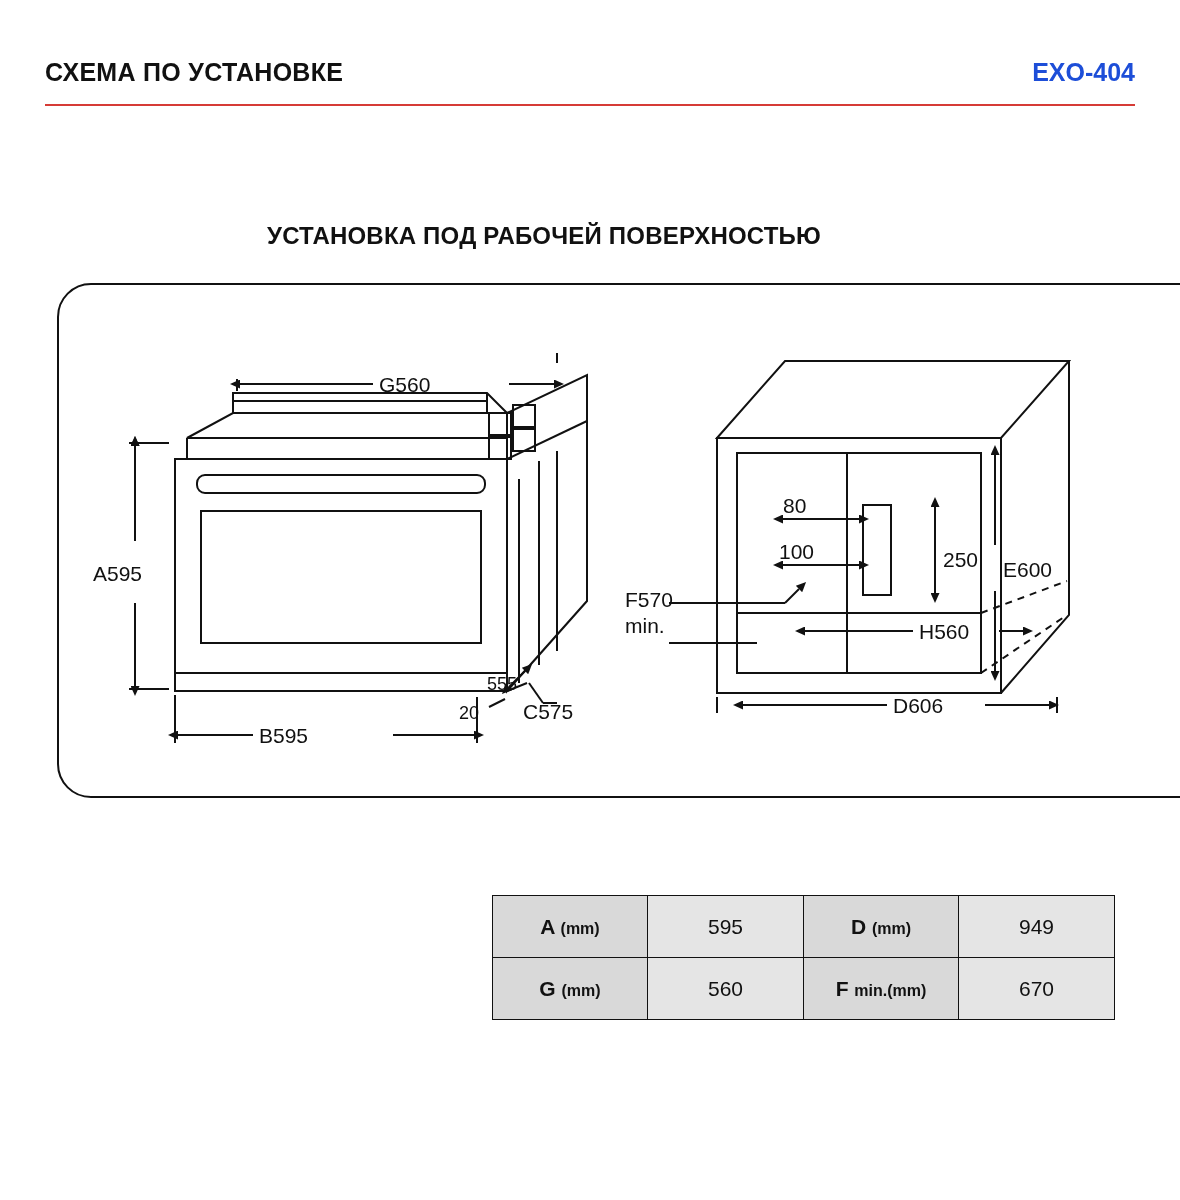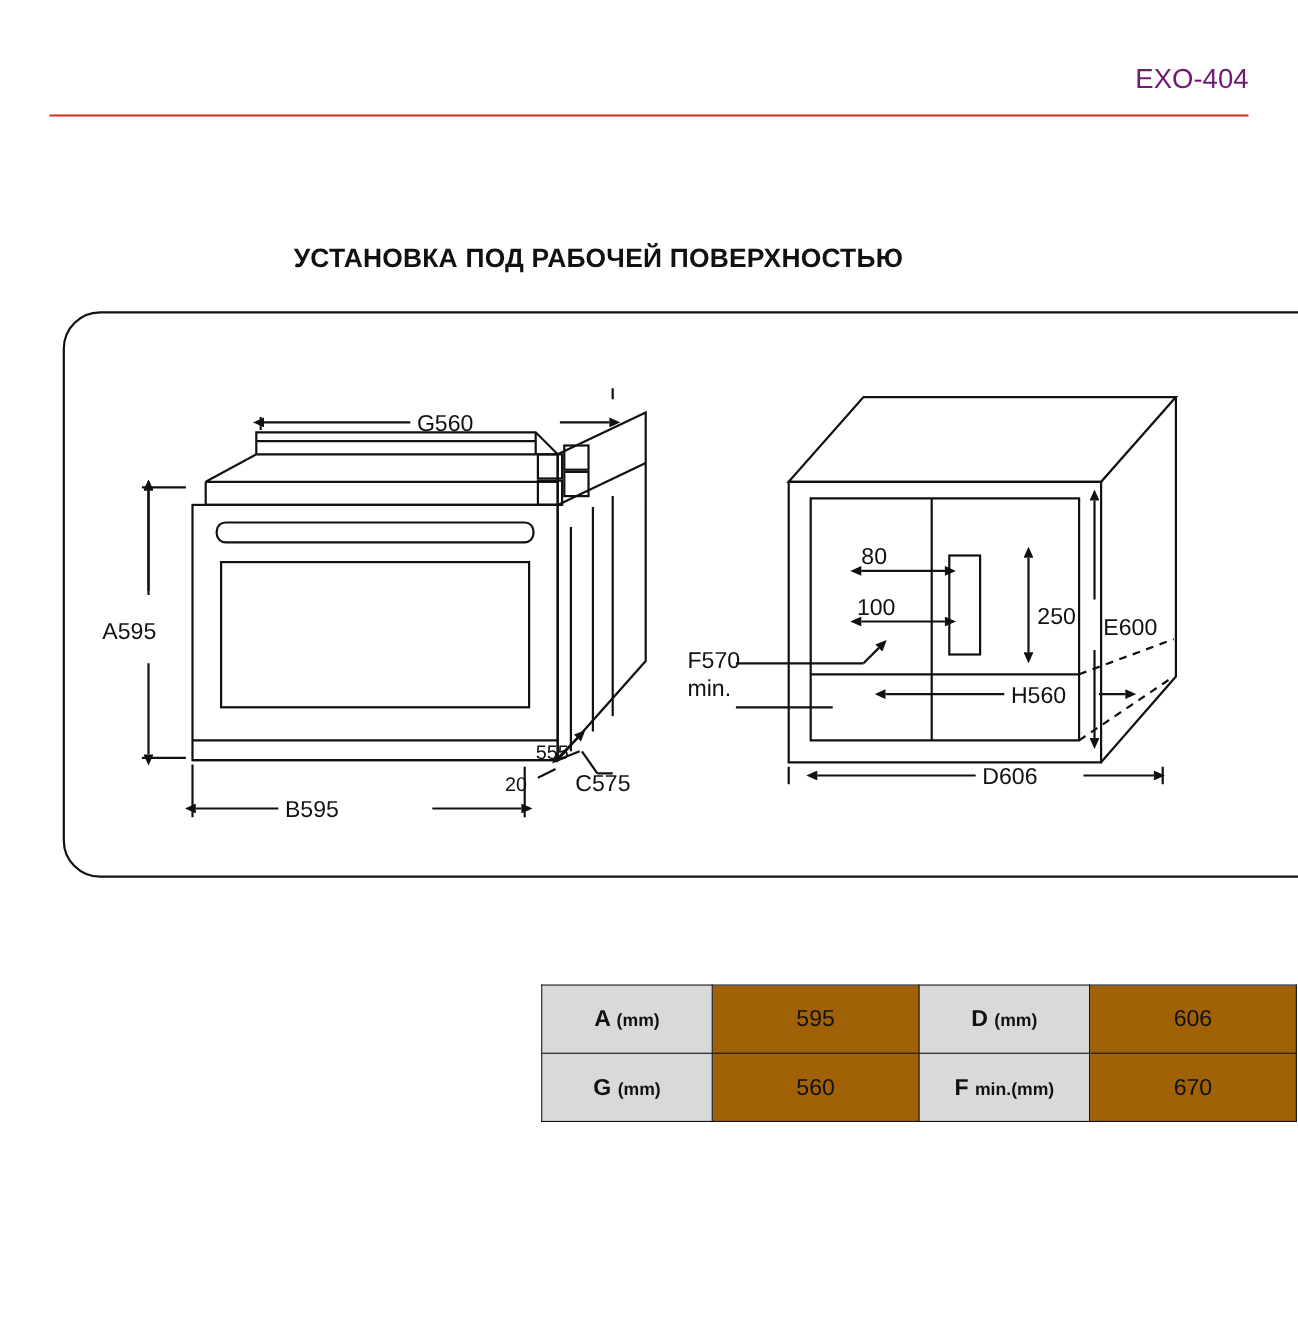--- a/index.html
+++ b/index.html
@@ -31,22 +31,22 @@
     font-size: 25px;
     font-weight: bold;
     letter-spacing: 0.3px;
     color: #111;
   }
   .header-model {
     position: absolute;
     right: 0;
     top: 0;
     font-size: 25px;
-    font-weight: normal;
-    color: #701a75;
+    font-weight: bold;
+    color: #1d4ed8;
   }
   .header-rule {
     position: absolute;
     left: 0;
     top: 46px;
     width: 1090px;
     height: 2px;
     background: #d63b36;
   }
 
@@ -102,32 +102,33 @@
     box-sizing: border-box;
     text-align: center;
     vertical-align: middle;
   }
   .spec-table td.key {
     background: #d9d9d9;
     width: 155px;
     font-weight: bold;
   }
   .spec-table td.val {
-    background: #a16207;
-    width: 188px;
+    background: #e5e5e5;
+    width: 156px;
   }
   .key .unit {
     font-size: 16px;
     font-weight: bold;
   }
 </style>
 </head>
 <body>
 
 <div class="header">
+  <div class="header-title">СХЕМА ПО УСТАНОВКЕ</div>
   <div class="header-model">EXO-404</div>
   <div class="header-rule"></div>
 </div>
 
 <div class="section-title">УСТАНОВКА ПОД РАБОЧЕЙ ПОВЕРХНОСТЬЮ</div>
 
 <div class="panel">
   <svg width="1071" height="519" viewBox="0 0 1071 519" xmlns="http://www.w3.org/2000/svg">
     <defs>
       <marker id="arrL" markerWidth="11" markerHeight="9" refX="10" refY="4.5" orient="auto" markerUnits="userSpaceOnUse">
@@ -244,21 +245,21 @@
     </g>
   </svg>
 </div>
 
 <table class="spec-table">
   <tbody>
     <tr>
       <td class="key"><span>A</span> <span class="unit">(mm)</span></td>
       <td class="val">595</td>
       <td class="key"><span>D</span> <span class="unit">(mm)</span></td>
-      <td class="val">606</td>
+      <td class="val">949</td>
     </tr>
     <tr>
       <td class="key"><span>G</span> <span class="unit">(mm)</span></td>
       <td class="val">560</td>
       <td class="key"><span>F</span> <span class="unit">min.(mm)</span></td>
       <td class="val">670</td>
     </tr>
   </tbody>
 </table>
 

